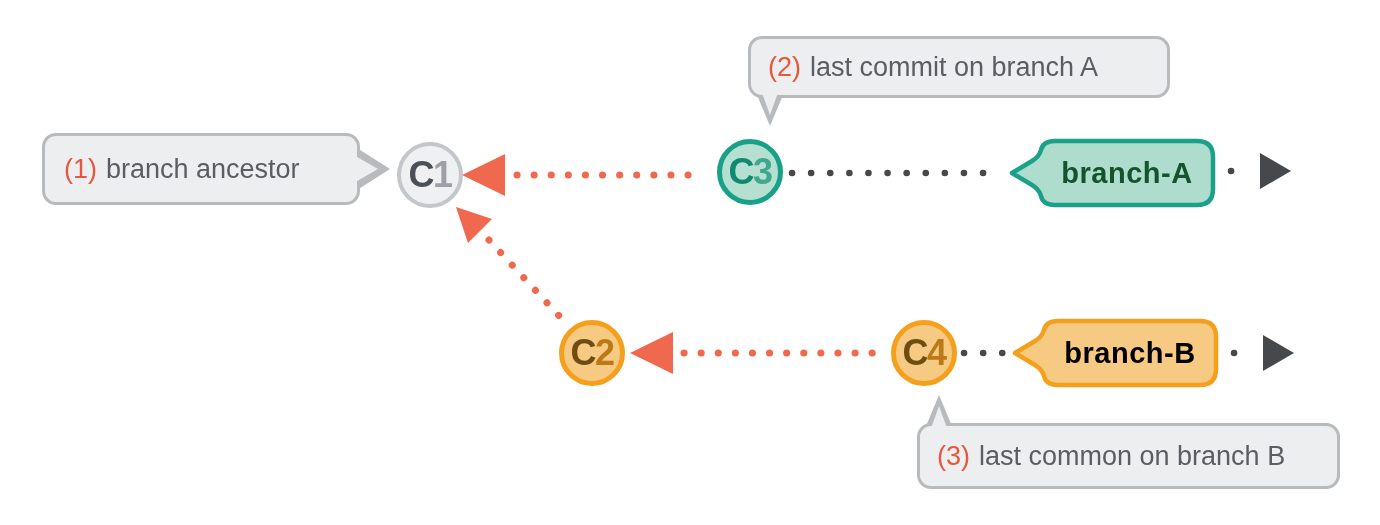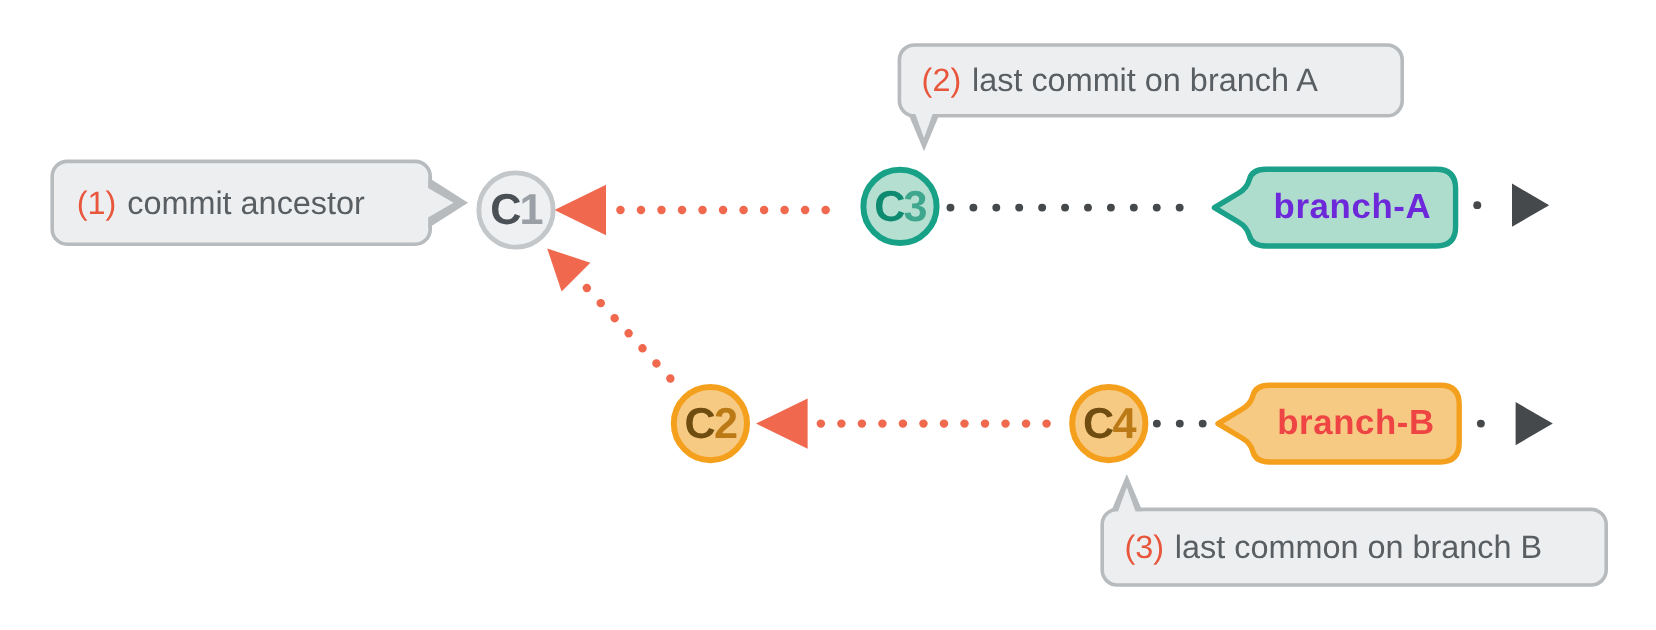--- a/index.html
+++ b/index.html
@@ -74,24 +74,24 @@
   
   .branch-tag{position:absolute;width:212px;height:72px;}
   .branch-tag svg{position:absolute;left:0;top:0;}
   .branch-tag .label{
     position:absolute;left:34px;top:0;right:2px;bottom:0;
     display:flex;align-items:center;justify-content:center;
     font-weight:bold;font-size:29px;letter-spacing:0.5px;
   }
   .tag-a{left:1005px;top:137px;}
   .tag-a path{fill:#aeddce;stroke:#1ba189;stroke-width:4.5;stroke-linejoin:round;}
-  .tag-a .label{color:#6d28d9;}
+  .tag-a .label{color:#14532d;}
   .tag-b{left:1008px;top:317px;}
   .tag-b path{fill:#f7ca84;stroke:#f4a01d;stroke-width:4.5;stroke-linejoin:round;}
-  .tag-b .label{color:#ef4444;}
+  .tag-b .label{color:#000000;}
 </style>
 </head>
 <body>
 
 <div class="stage">
 
   <svg class="connector-layer" width="1380" height="525" viewBox="0 0 1380 525" xmlns="http://www.w3.org/2000/svg">
 
     <path d="M517 175 H701" fill="none" stroke="#f0684e" stroke-width="7" stroke-linecap="round" stroke-dasharray="0.1 17"></path>
     <polygon points="462,175 505,154 505,196" fill="#f0684e"></polygon>
@@ -103,21 +103,21 @@
     <path d="M792 173 H1000" fill="none" stroke="#46494b" stroke-width="6.5" stroke-linecap="round" stroke-dasharray="0.1 19"></path>
     <path d="M964 353 H1009" fill="none" stroke="#46494b" stroke-width="6.5" stroke-linecap="round" stroke-dasharray="0.1 19"></path>
     <path d="M1231 171 H1250" fill="none" stroke="#46494b" stroke-width="6.5" stroke-linecap="round" stroke-dasharray="0.1 19"></path>
     <polygon points="1291,171 1260,153 1260,189" fill="#46494b"></polygon>
     <path d="M1234 353 H1253" fill="none" stroke="#46494b" stroke-width="6.5" stroke-linecap="round" stroke-dasharray="0.1 19"></path>
     <polygon points="1294,353 1263,335 1263,371" fill="#46494b"></polygon>
   </svg>
 
   <div class="callout callout-1 tail-right">
     <span class="num">(1)</span>
-    <span class="txt">commit ancestor</span>
+    <span class="txt">branch ancestor</span>
   </div>
   <div class="callout callout-2 tail-down">
     <span class="num">(2)</span>
     <span class="txt">last commit on branch A</span>
   </div>
   <div class="callout callout-3 tail-up">
     <span class="num">(3)</span>
     <span class="txt">last common on branch B</span>
   </div>
 

